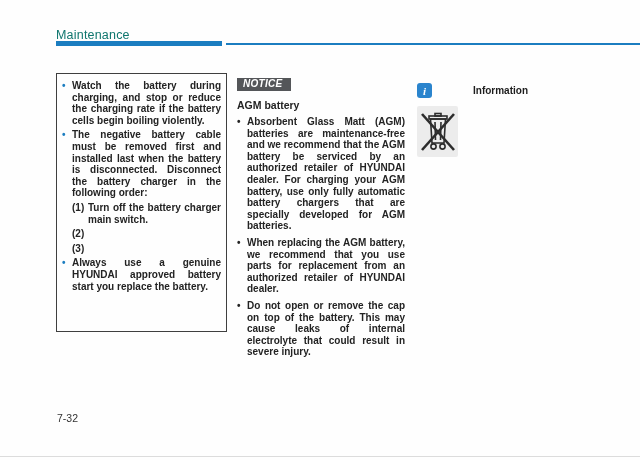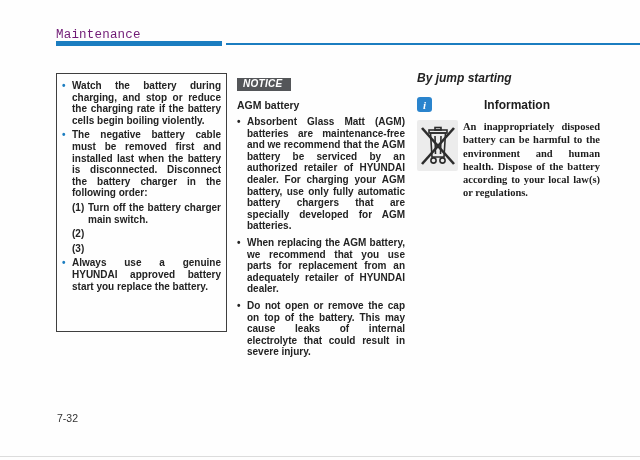--- a/index.html
+++ b/index.html
@@ -12,23 +12,22 @@
     font-family: "Liberation Sans", sans-serif;
     color: #242424;
     overflow: hidden;
   }
 
   
   .header-title {
     position: absolute;
     left: 56px; top: 28px;
     font-size: 12.5px;
-    color: #701a75;
+    color: #0f766e;
     letter-spacing: 0.2px;
-    font-family: Liberation Mono, monospace;
   }
   .header-bar-thick {
     position: absolute;
     left: 56px; top: 41px;
     width: 166px; height: 5px;
     background: #1b7dc0;
   }
   .header-bar-thin {
     position: absolute;
     left: 226px; top: 43px;
@@ -115,22 +114,22 @@
     font-family: "Liberation Serif", serif;
     font-style: italic;
     font-weight: bold;
     font-size: 11px;
     display: flex;
     align-items: center;
     justify-content: center;
   }
   .info-title {
     font-weight: bold;
-    font-size: 12px;
-    margin-left: 21px;
+    font-size: 10px;
+    margin-left: 10px;
     color: #1d1d1d;
     padding-left: 31px;
   }
   .info-body { display: flex; }
   .weee-wrap {
     flex: 0 0 41px;
     height: 51px;
     background: #ececec;
     border-radius: 2px;
     display: flex;
@@ -198,30 +197,29 @@
 
   <div class="notice-col">
     <span class="notice-badge">NOTICE</span>
     <div class="agm-title">AGM battery</div>
     <div class="item bold-body">
       <span class="marker black">•</span>
       <span class="txt">Absorbent Glass Matt (AGM) batteries are maintenance-free and we recommend that the AGM battery be serviced by an authorized retailer of HYUNDAI dealer. For charging your AGM battery, use only fully automatic battery chargers that are specially developed for AGM batteries.</span>
     </div>
     <div class="item bold-body">
       <span class="marker black">•</span>
-      <span class="txt">When replacing the AGM battery, we recommend that you use parts for replacement from an adequately retailer of HYUNDAI dealer.</span>
+      <span class="txt">When replacing the AGM battery, we recommend that you use parts for replacement from an authorized retailer of HYUNDAI dealer.</span>
     </div>
     <div class="item bold-body">
       <span class="marker black">•</span>
       <span class="txt">Do not open or remove the cap on top of the battery. This may cause leaks of internal electrolyte that could result in severe injury.</span>
     </div>
   </div>
 
   <div class="jump-col">
-    <div class="jump-title">By jump starting</div>
 
     <div class="info-heading">
       <span class="info-icon">i</span>
       <span class="info-title">Information</span>
     </div>
 
     <div class="info-body">
       <div class="weee-wrap">
         <svg width="34" height="44" viewBox="0 0 34 44" xmlns="http://www.w3.org/2000/svg">
           <g stroke="#2c2c2c" fill="none" stroke-width="1.6">
@@ -238,20 +236,19 @@
             <circle cx="12.5" cy="36.5" r="2.6"></circle>
             <circle cx="21.5" cy="36.5" r="2.6"></circle>
           </g>
           <g stroke="#2c2c2c" stroke-width="2.6">
 
             <line x1="1" y1="4" x2="33" y2="40"></line>
             <line x1="33" y1="4" x2="1" y2="40"></line>
           </g>
         </svg>
       </div>
-      <p class="info-text">An inappropriately disposed battery can be harmful to the environment and human health. Dispose of the battery according to your local law(s) or regulations.</p>
     </div>
   </div>
 
   <div class="page-number">7-32</div>
   <div class="bottom-edge"></div>
 
 </div>
 
 </body></html>

